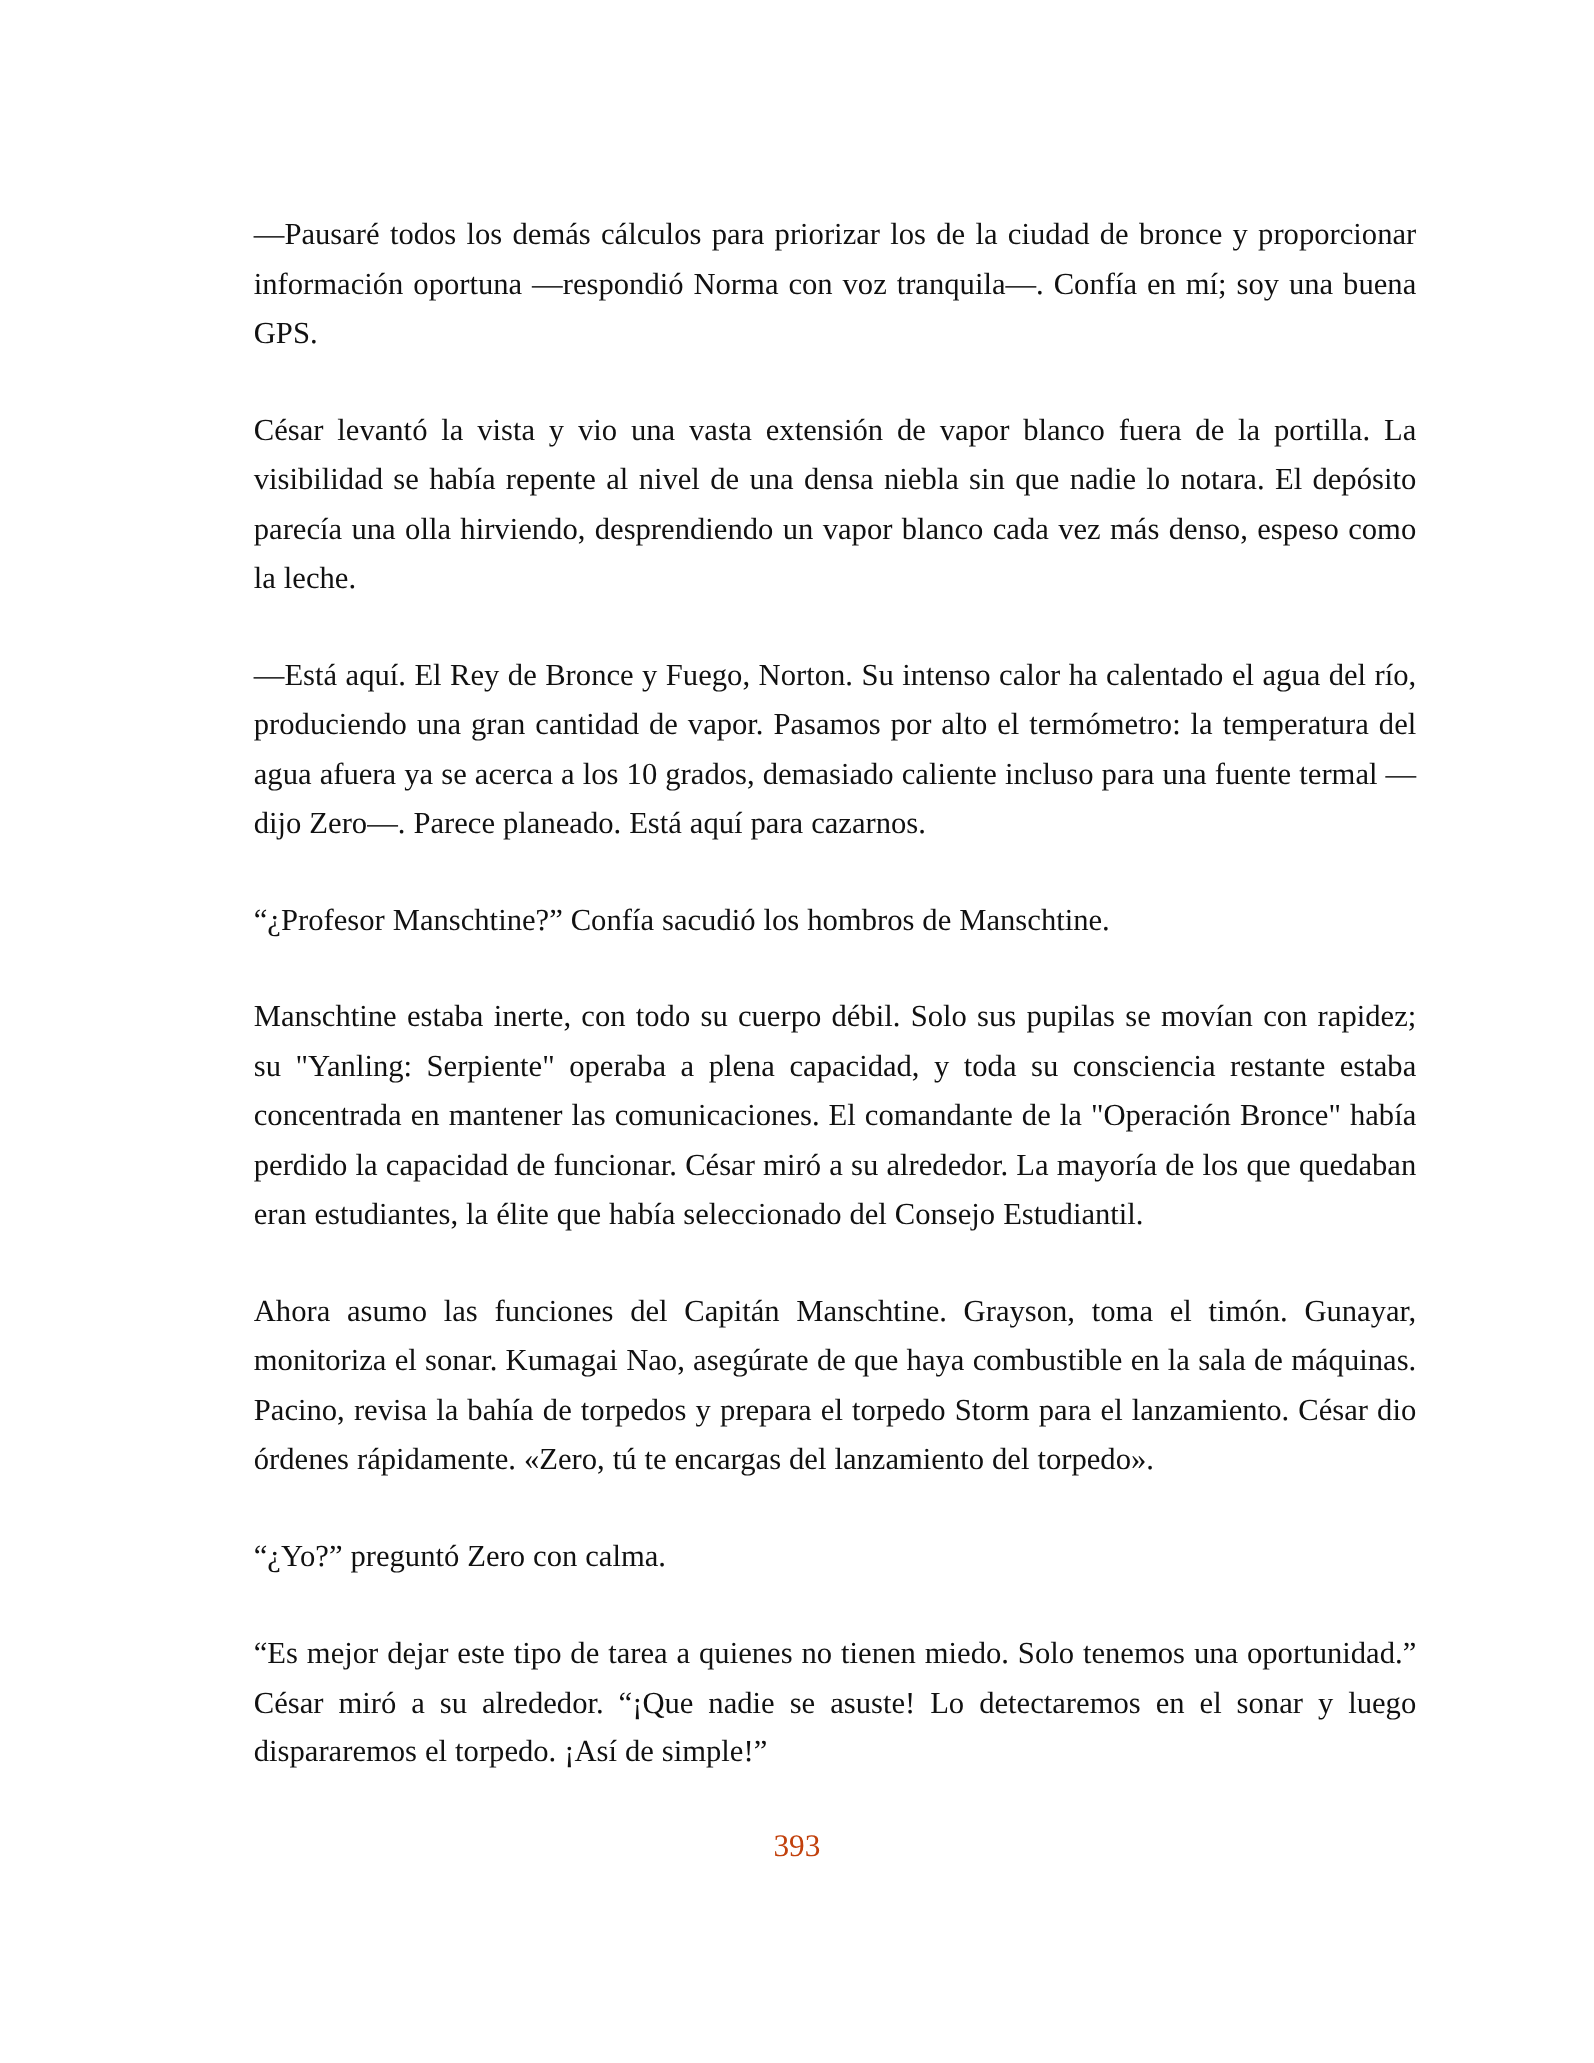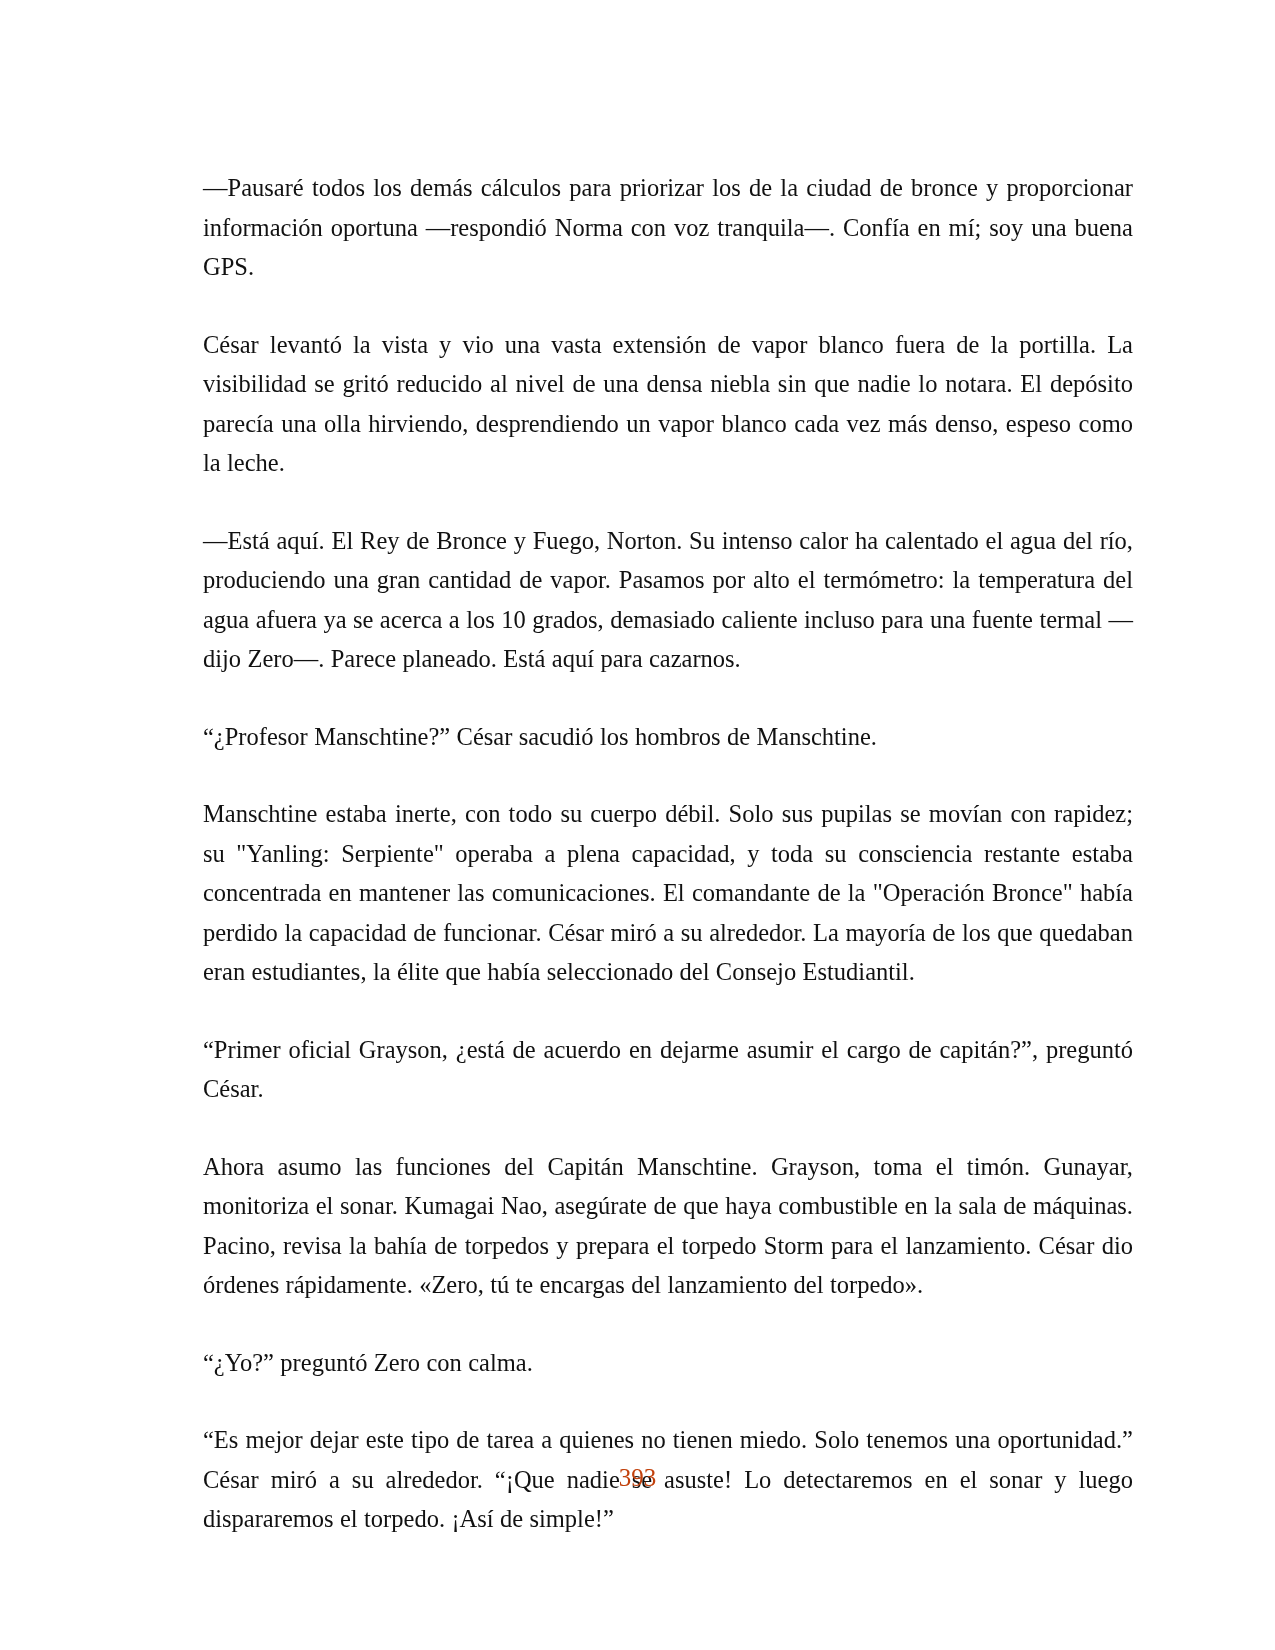--- a/index.html
+++ b/index.html
@@ -49,25 +49,24 @@
     color: #c2410c;
   }
 </style>
 </head>
 <body>
 
 <div class="page">
 
   <div class="text-column">
     <p class="body-paragraph">—Pausaré todos los demás cálculos para priorizar los de la ciudad de bronce y proporcionar información oportuna —respondió Norma con voz tranquila—. Confía en mí; soy una buena GPS.</p>
-    <p class="body-paragraph">César levantó la vista y vio una vasta extensión de vapor blanco fuera de la portilla. La visibilidad se gritó reducido al nivel de una densa niebla sin que nadie lo notara. El depósito parecía una olla hirviendo, desprendiendo un vapor blanco cada vez más denso, espeso como la leche.</p>
+    <p class="body-paragraph">César levantó la vista y vio una vasta extensión de vapor blanco fuera de la portilla. La visibilidad se había repente al nivel de una densa niebla sin que nadie lo notara. El depósito parecía una olla hirviendo, desprendiendo un vapor blanco cada vez más denso, espeso como la leche.</p>
     <p class="body-paragraph">—Está aquí. El Rey de Bronce y Fuego, Norton. Su intenso calor ha calentado el agua del río, produciendo una gran cantidad de vapor. Pasamos por alto el termómetro: la temperatura del agua afuera ya se acerca a los 10 grados, demasiado caliente incluso para una fuente termal —dijo Zero—. Parece planeado. Está aquí para cazarnos.</p>
-    <p class="body-paragraph">“¿Profesor Manschtine?” César sacudió los hombros de Manschtine.</p>
+    <p class="body-paragraph">“¿Profesor Manschtine?” Confía sacudió los hombros de Manschtine.</p>
     <p class="body-paragraph">Manschtine estaba inerte, con todo su cuerpo débil. Solo sus pupilas se movían con rapidez; su "Yanling: Serpiente" operaba a plena capacidad, y toda su consciencia restante estaba concentrada en mantener las comunicaciones. El comandante de la "Operación Bronce" había perdido la capacidad de funcionar. César miró a su alrededor. La mayoría de los que quedaban eran estudiantes, la élite que había seleccionado del Consejo Estudiantil.</p>
-    <p class="body-paragraph">“Primer oficial Grayson, ¿está de acuerdo en dejarme asumir el cargo de capitán?”, preguntó César.</p>
     <p class="body-paragraph">Ahora asumo las funciones del Capitán Manschtine. Grayson, toma el timón. Gunayar, monitoriza el sonar. Kumagai Nao, asegúrate de que haya combustible en la sala de máquinas. Pacino, revisa la bahía de torpedos y prepara el torpedo Storm para el lanzamiento. César dio órdenes rápidamente. «Zero, tú te encargas del lanzamiento del torpedo».</p>
     <p class="body-paragraph">“¿Yo?” preguntó Zero con calma.</p>
     <p class="body-paragraph">“Es mejor dejar este tipo de tarea a quienes no tienen miedo. Solo tenemos una oportunidad.” César miró a su alrededor. “¡Que nadie se asuste! Lo detectaremos en el sonar y luego dispararemos el torpedo. ¡Así de simple!”</p>
   </div>
 
   <div class="page-number">393</div>
 
 </div>
 
 </body></html>

